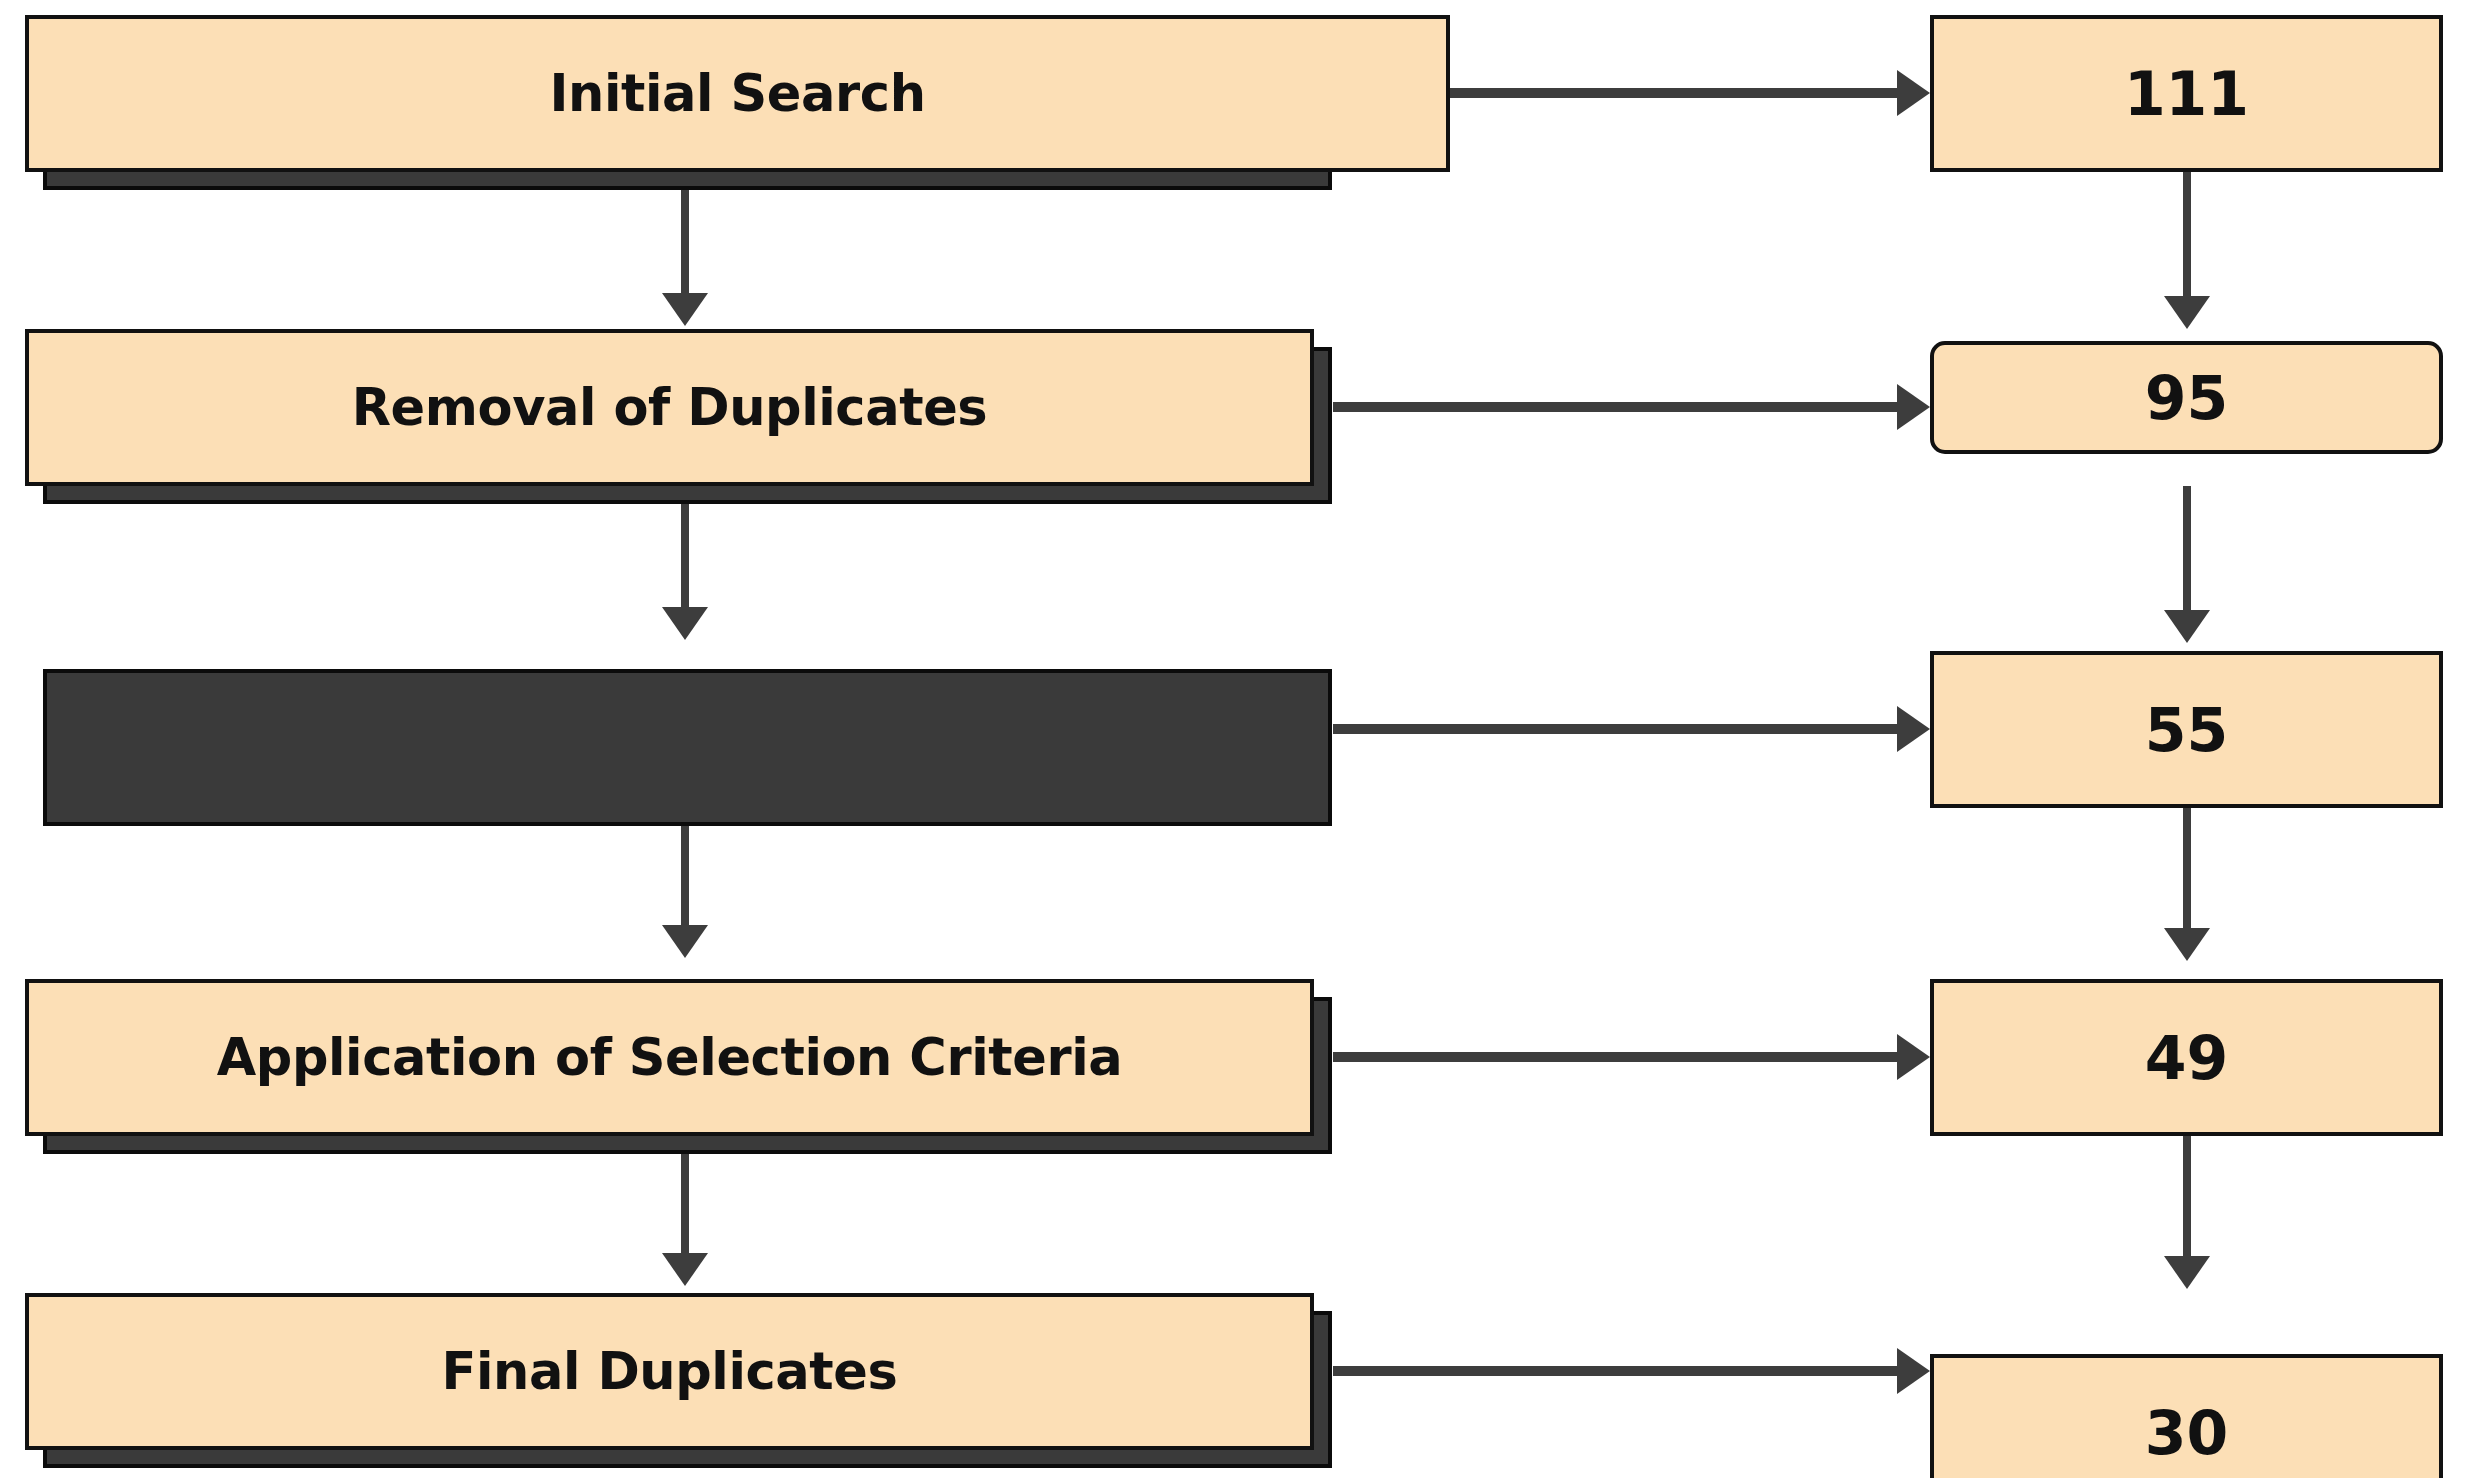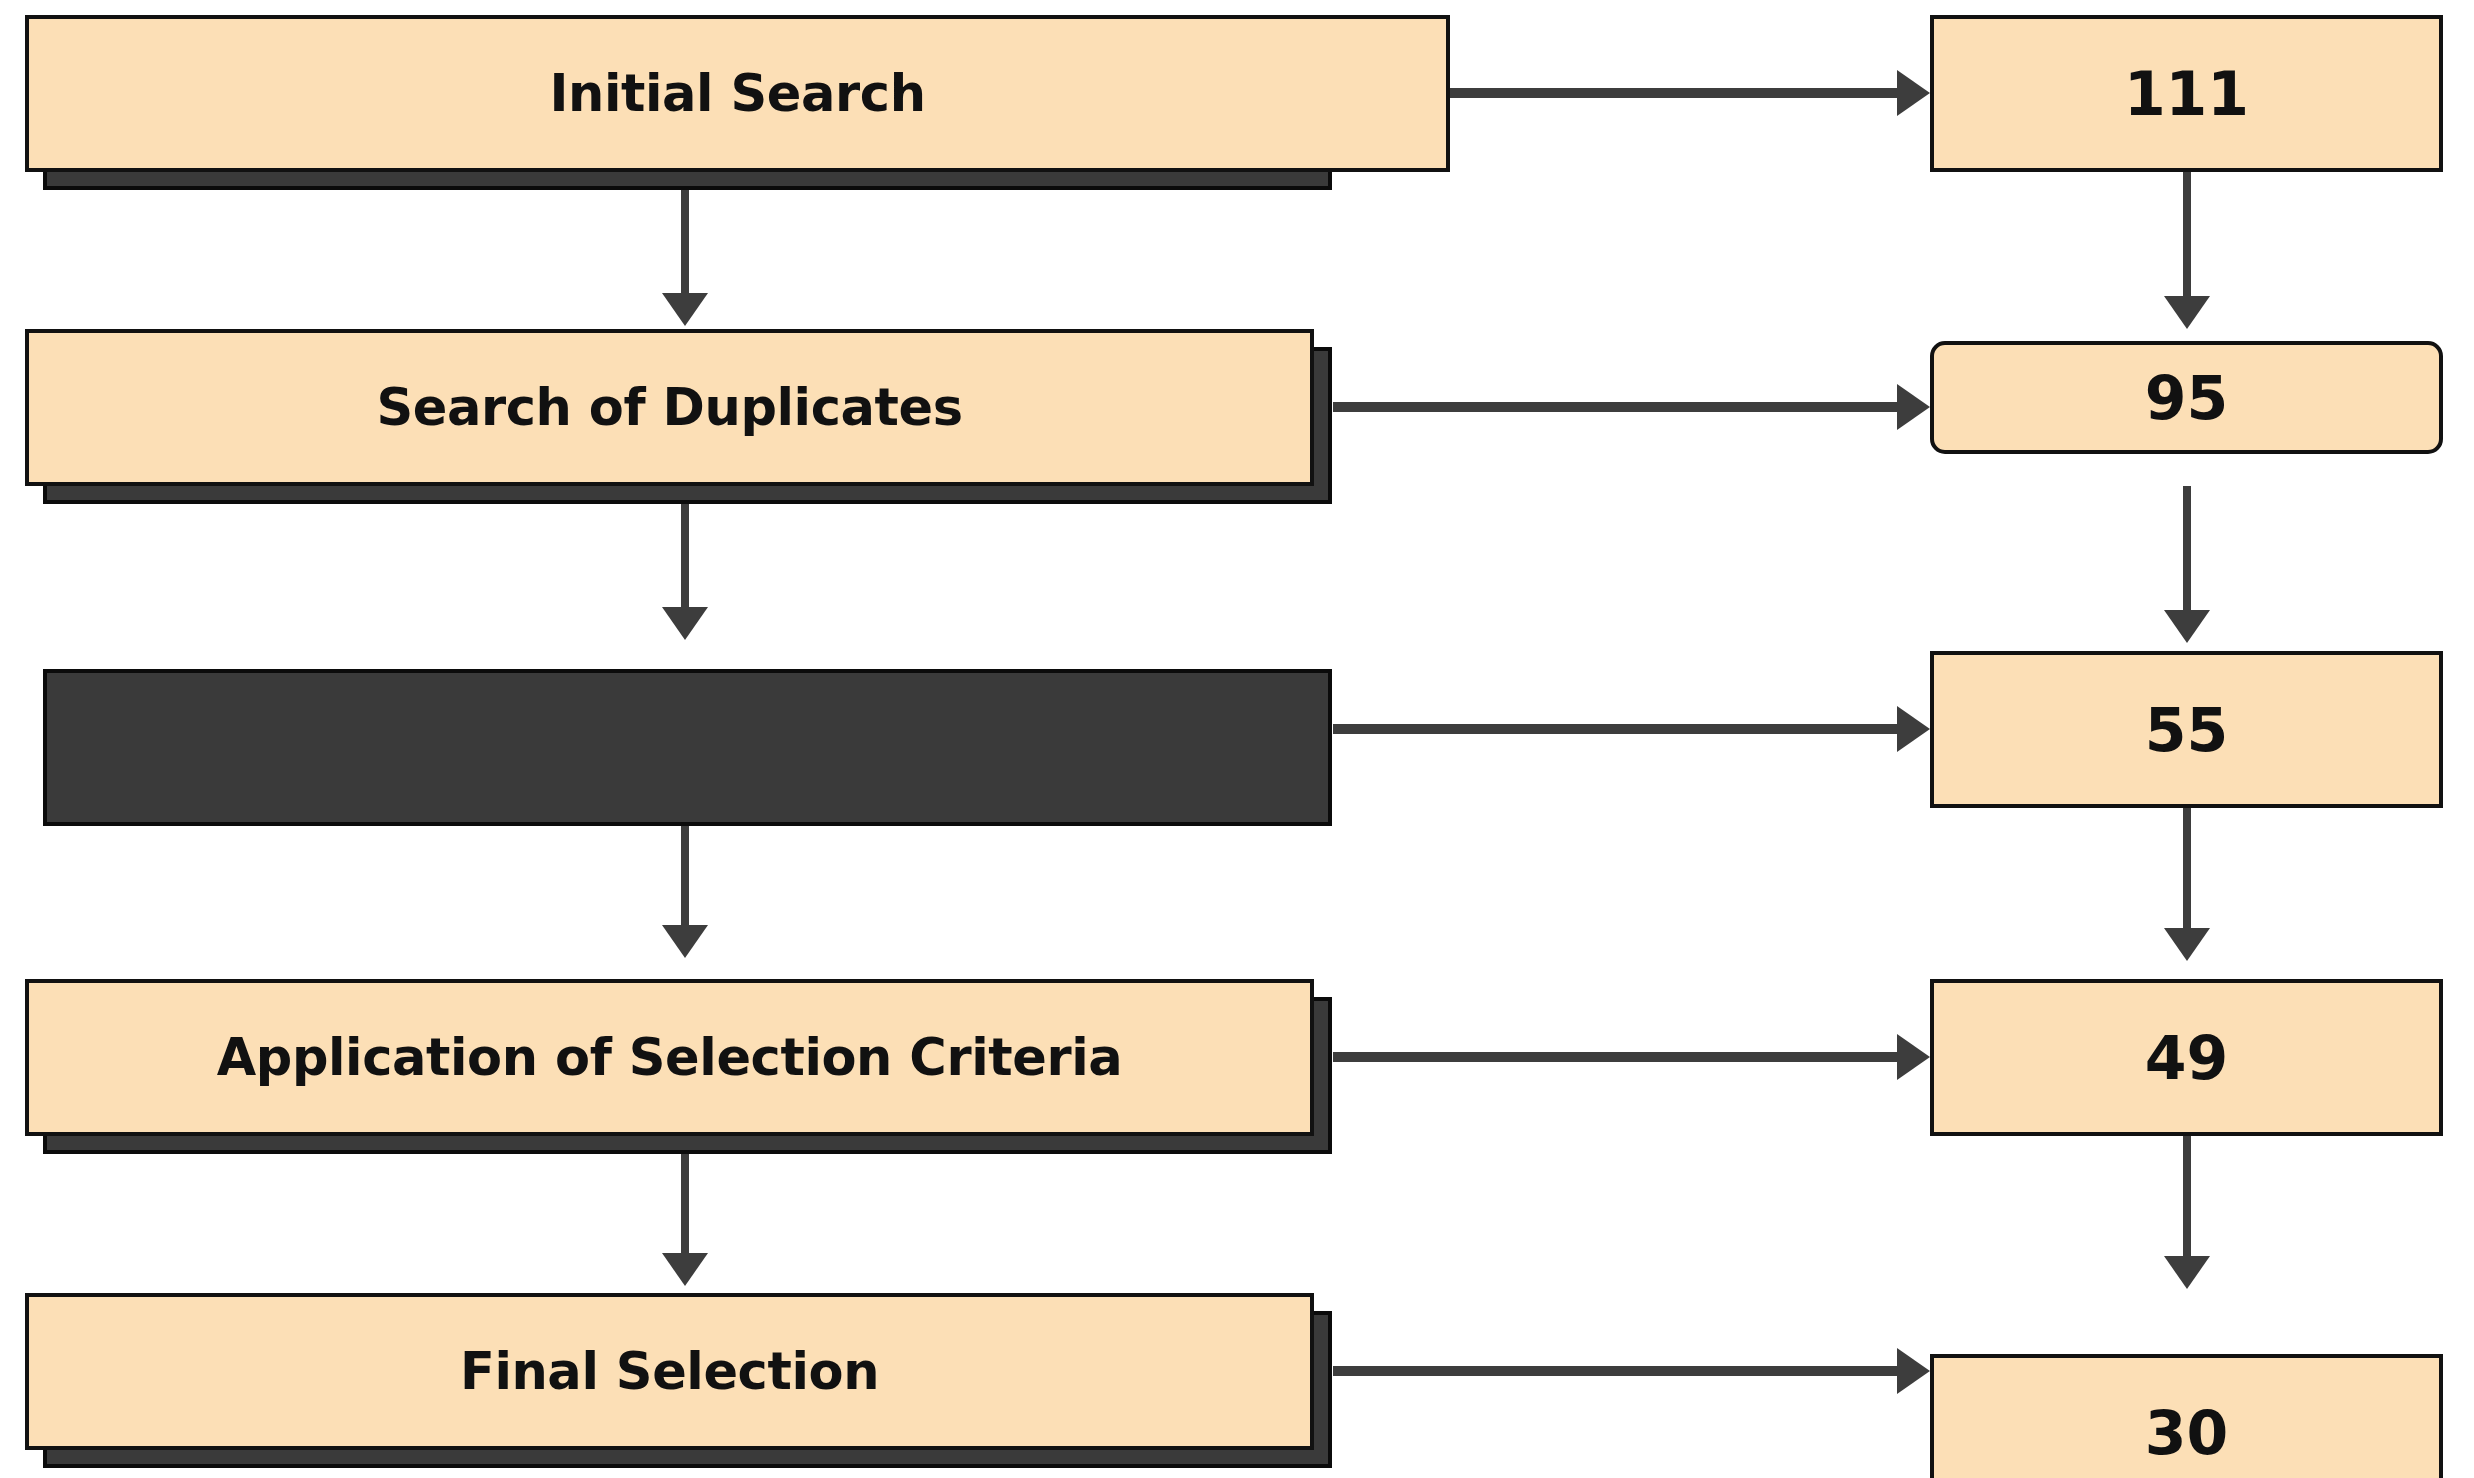--- a/index.html
+++ b/index.html
@@ -111,21 +111,21 @@
   <div class="h-head" style="left:1897px; top:70px;"></div>
 
   <div class="v-line" style="left:681px; top:190px; height:107px;"></div>
   <div class="v-head" style="left:662px; top:293px;"></div>
 
   <div class="v-line" style="left:2183px; top:172px; height:128px;"></div>
   <div class="v-head" style="left:2164px; top:296px;"></div>
 
   <div class="stage-shadow" style="left:43px; top:347px; width:1289px; height:157px;"></div>
   <div class="stage-box" style="left:25px; top:329px; width:1289px; height:157px;">
-    <span class="stage-label">Search of Duplicates</span>
+    <span class="stage-label">Removal of Duplicates</span>
   </div>
 
   <div class="count-box" style="left:1930px; top:341px; width:513px; height:113px;border-radius:15px;">
     <span class="count-label">95</span>
   </div>
 
   <div class="h-line" style="left:1333px; top:402px; width:564px;"></div>
   <div class="h-head" style="left:1897px; top:384px;"></div>
 
   <div class="v-line" style="left:681px; top:504px; height:107px;"></div>
@@ -162,21 +162,21 @@
   <div class="h-head" style="left:1897px; top:1034px;"></div>
 
   <div class="v-line" style="left:681px; top:1154px; height:103px;"></div>
   <div class="v-head" style="left:662px; top:1253px;"></div>
 
   <div class="v-line" style="left:2183px; top:1136px; height:124px;"></div>
   <div class="v-head" style="left:2164px; top:1256px;"></div>
 
   <div class="stage-shadow" style="left:43px; top:1311px; width:1289px; height:157px;"></div>
   <div class="stage-box" style="left:25px; top:1293px; width:1289px; height:157px;">
-    <span class="stage-label">Final Selection</span>
+    <span class="stage-label">Final Duplicates</span>
   </div>
 
   <div class="count-box" style="left:1930px; top:1354px; width:513px; height:157px;">
     <span class="count-label">30</span>
   </div>
 
   <div class="h-line" style="left:1333px; top:1366px; width:564px;"></div>
   <div class="h-head" style="left:1897px; top:1348px;"></div>
 
 </div>

